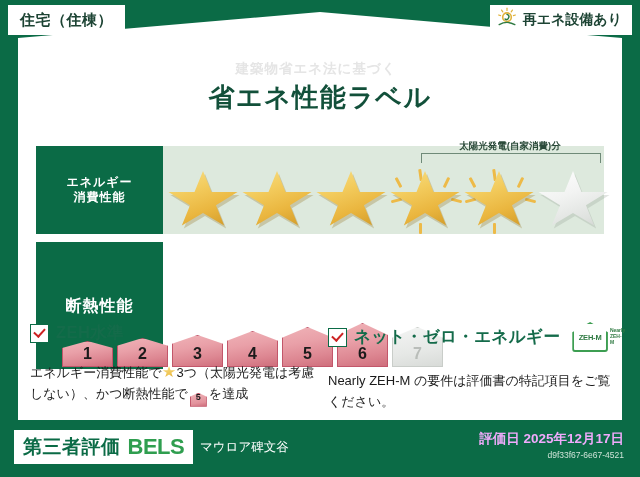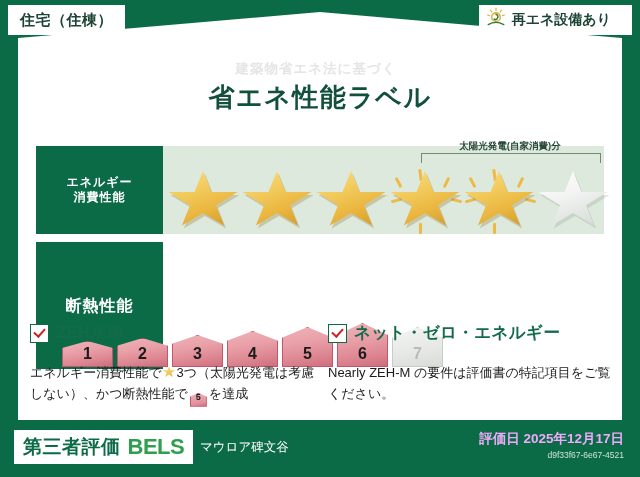--- a/index.html
+++ b/index.html
@@ -17,21 +17,21 @@
     clip-path:polygon(50% 0%, 100% 6.4%, 100% 100%, 0% 100%, 0% 6.4%);
   }
 
   
   .tag{
     position:absolute;background:#ffffff;display:flex;align-items:center;
     justify-content:center;
   }
   .tag-left{left:8px;top:5px;height:30px;padding:0 12px;}
   .tag-left .t{font-size:15px;font-weight:bold;color:#1d4434;letter-spacing:0.5px;white-space:nowrap;}
-  .tag-right{right:8px;top:5px;height:30px;padding:0 21px 0 6px;gap:5px;}
+  .tag-right{right:8px;top:5px;height:30px;padding:0 10px 0 6px;gap:5px;}
   .tag-right .t{font-size:14px;font-weight:bold;color:#1d4434;white-space:nowrap;}
 
   
   .sub-title{
     position:absolute;left:0;top:60px;width:632px;text-align:center;
     font-size:13.5px;font-weight:bold;color:#e5e5e5;letter-spacing:1px;
   }
   .main-title{
     position:absolute;left:0;top:80px;width:640px;text-align:center;
     font-size:26px;font-weight:bold;color:#12503a;letter-spacing:1.5px;
@@ -282,20 +282,29 @@
     </div>
     <div class="crit-body">
       <span>エネルギー消費性能で</span><span class="inline-star"></span><span>3つ（太陽光発電は考慮しない）、かつ断熱性能で</span><span class="inline-house" id="inline-house">5</span><span>を達成</span>
     </div>
   </div>
 
   <div class="crit crit-right">
     <div class="crit-head">
       <span class="checkbox"></span>
       <span class="crit-title">ネット・ゼロ・エネルギー</span>
+      <span class="zehm">
+        <span class="zehm-house">
+          <span>ZEH-M</span>
+        </span>
+        <span class="zehm-cap">
+          <span>Nearly</span><br>
+          <span>ZEH-M</span>
+        </span>
+      </span>
     </div>
     <div class="crit-body">Nearly ZEH-M の要件は評価書の特記項目をご覧ください。</div>
   </div>
 
   <div class="footer">
     <div class="bels-box">
       <span class="bels-1">第三者評価</span>
       <span class="bels-2">BELS</span>
     </div>
     <div class="builder">マウロア碑文谷</div>

